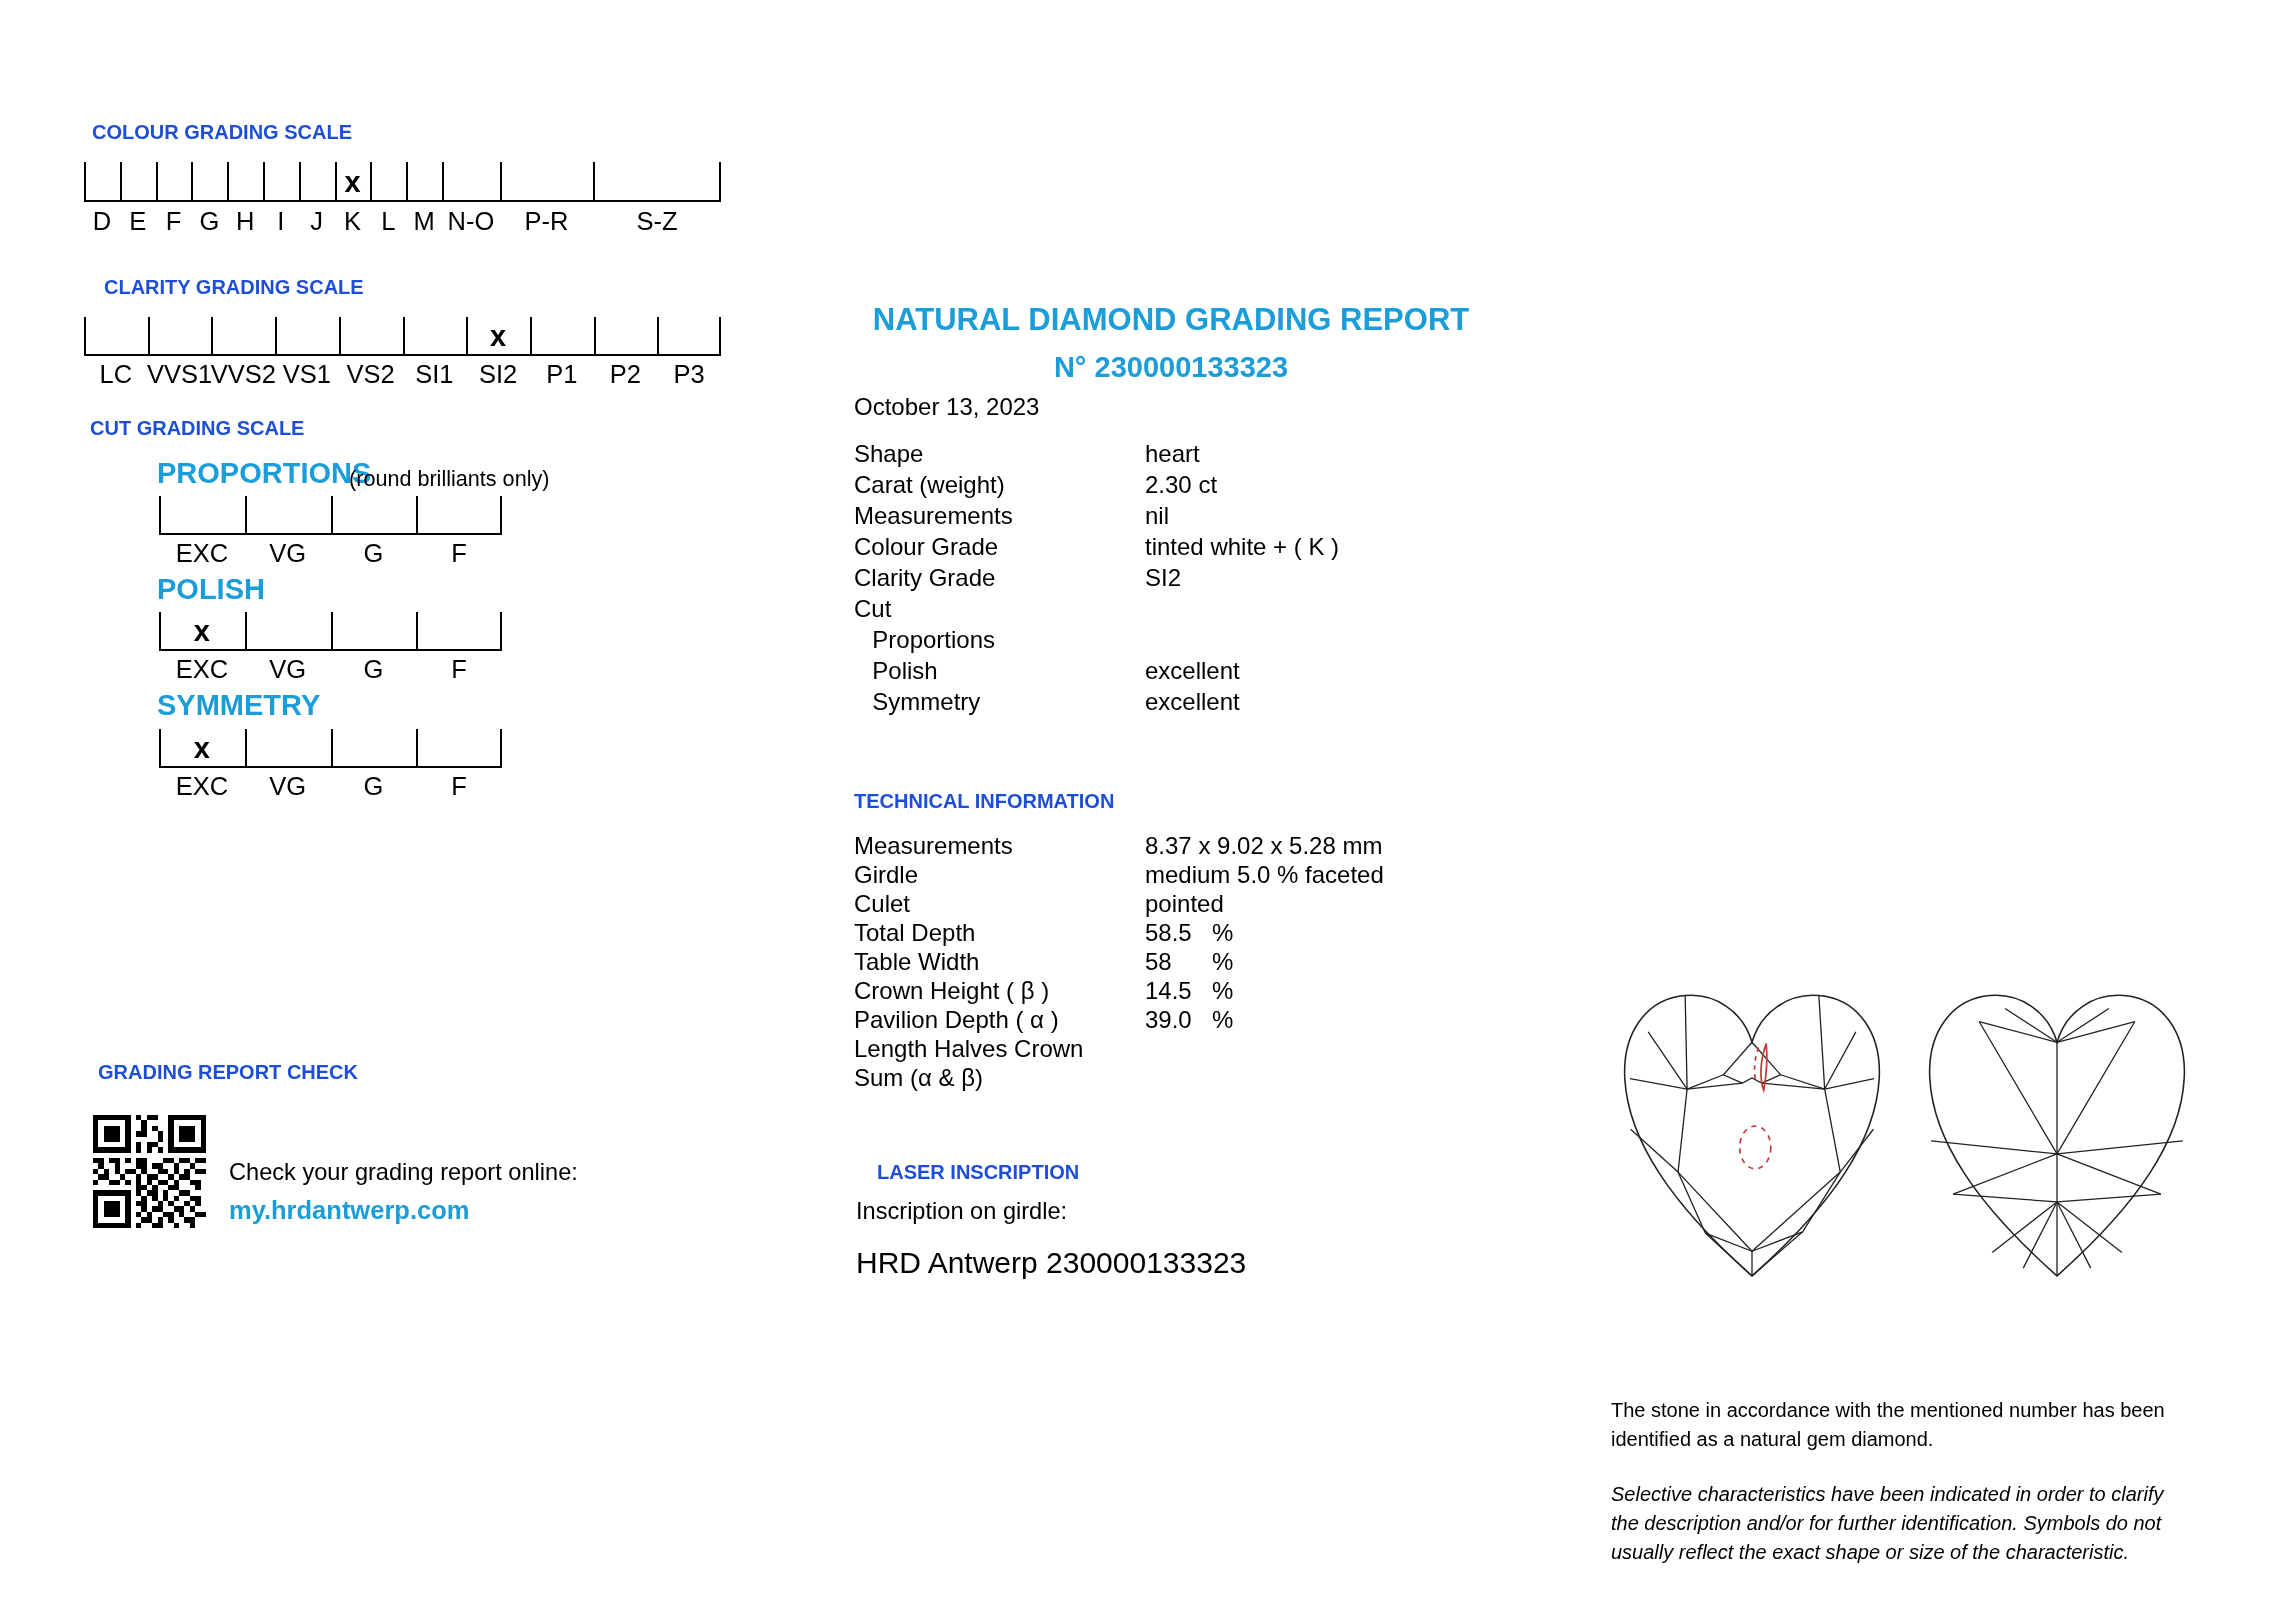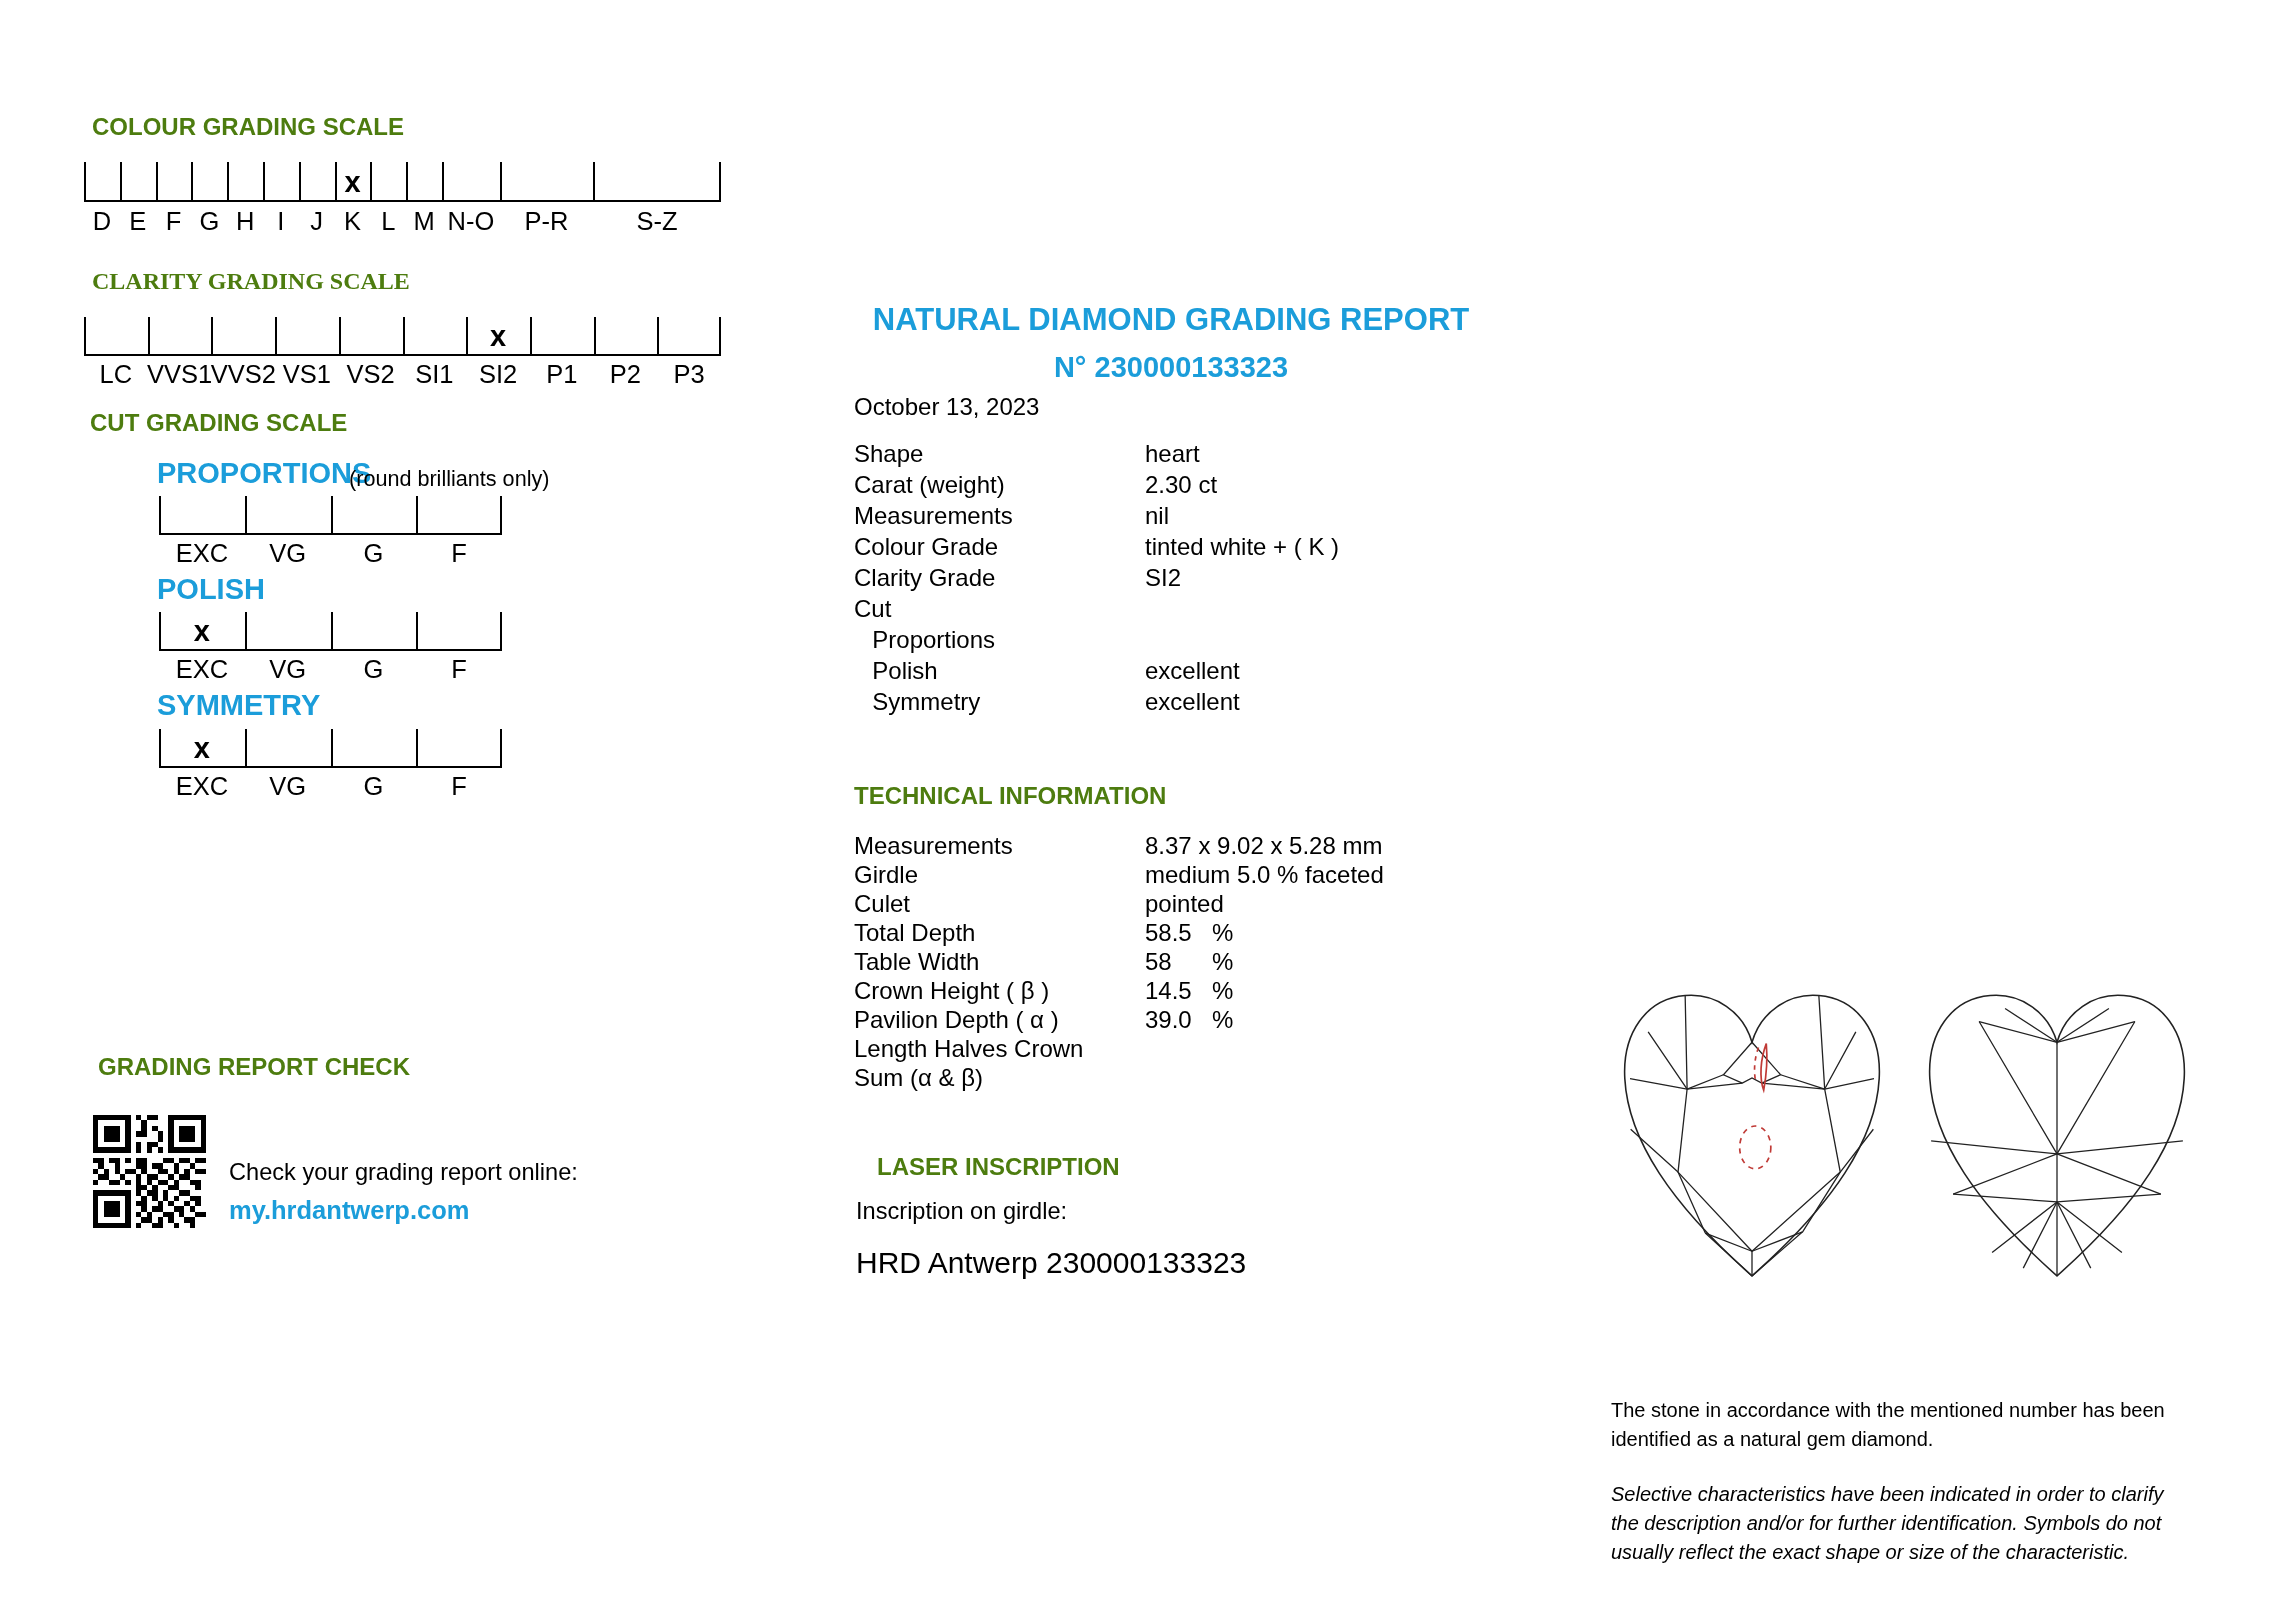--- a/index.html
+++ b/index.html
@@ -2,21 +2,21 @@
 <html style="font-size:10.5px"><head>
 <meta charset="utf-8">
 <style>
   html,body{margin:0;padding:0;background:#ffffff;}
   #page{
     position:relative;width:2295px;height:1622px;background:#ffffff;overflow:hidden;
     font-family:"Liberation Sans", sans-serif;color:#000;
   }
   .abs{position:absolute;}
   .sec-title{
-    color:#4d7c0f;font-weight:bold;font-size:24px;letter-spacing:0px;white-space:nowrap;
+    color:#1d4ed8;font-weight:bold;font-size:20px;letter-spacing:0px;white-space:nowrap;margin-top:8px;
   }
   .sub-title{color:#1b9dda;font-weight:bold;font-size:29px;white-space:nowrap;}
   .note{font-size:21.6px;color:#000;white-space:nowrap;}
   
   .ruler{position:absolute;border-bottom:2.6px solid #000;}
   .tick{position:absolute;top:0;width:2px;height:100%;background:#000;}
   .xmark{
     position:absolute;bottom:2.6px;text-align:center;font-weight:bold;font-size:29px;line-height:1;
   }
   .rlabels{position:absolute;height:30px;}
@@ -74,21 +74,21 @@
     <span style="left:30.91%">I</span>
     <span style="left:36.53%">J</span>
     <span style="left:42.15%">K</span>
     <span style="left:47.77%">L</span>
     <span style="left:53.39%">M</span>
     <span style="left:60.75%">N-O</span>
     <span style="left:72.60%">P-R</span>
     <span style="left:89.95%">S-Z</span>
   </div>
 
-  <div class="abs sec-title" style="left:92px;top:268px;font-family:Liberation Serif, serif;">CLARITY GRADING SCALE</div>
+  <div class="abs sec-title" style="left:104px;top:268px;">CLARITY GRADING SCALE</div>
 
   <div class="ruler" style="left:84px;top:317px;width:637px;height:37px;">
     <div class="tick" style="left:0%"></div>
     <div class="tick" style="left:10%"></div>
     <div class="tick" style="left:20%"></div>
     <div class="tick" style="left:30%"></div>
     <div class="tick" style="left:40%"></div>
     <div class="tick" style="left:50%"></div>
     <div class="tick" style="left:60%"></div>
     <div class="tick" style="left:70%"></div>

